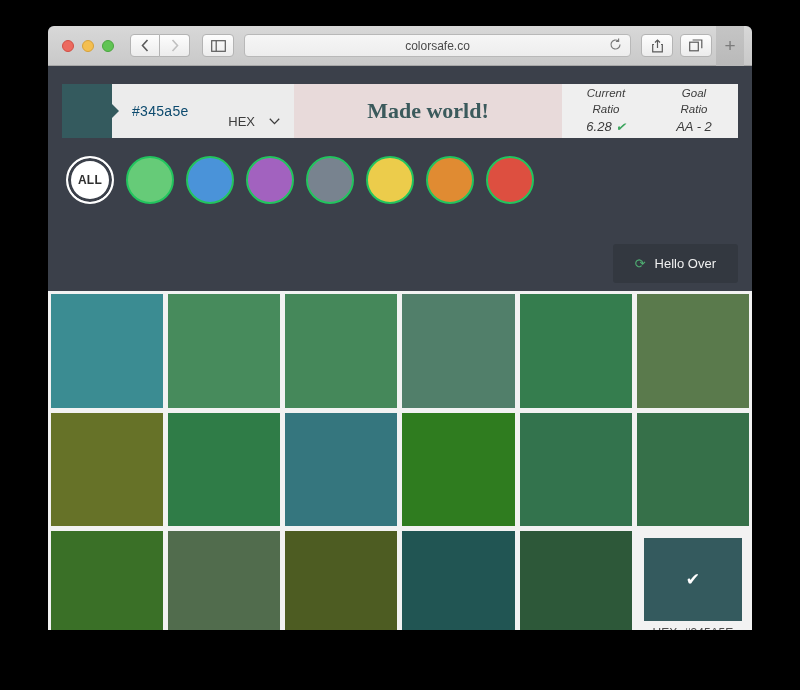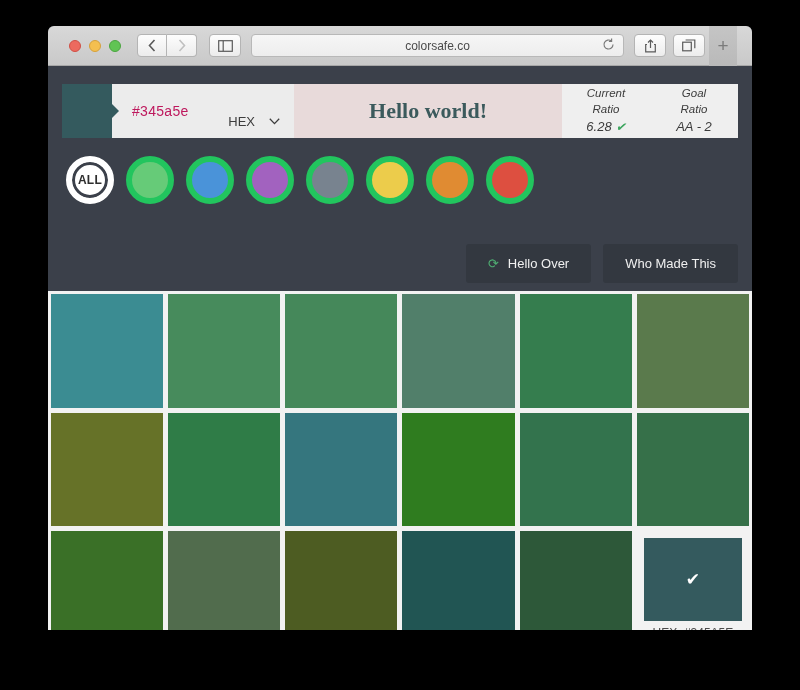--- a/index.html
+++ b/index.html
@@ -21,21 +21,21 @@
   }
 
   
   .titlebar {
     position: relative;
     height: 40px;
     background: linear-gradient(#d8d8d8, #c9c9c9);
     border-bottom: 1px solid #a7a7a7;
     display: flex;
     align-items: center;
-    padding: 0 15px;
+    padding: 0 8px;
   }
   .traffic { display: flex; gap: 8px; margin-left: 6px; margin-right: 16px; }
   .light { width: 12px; height: 12px; border-radius: 50%; }
   .light.red { background: #ec6a5f; border: 1px solid #d04f45; }
   .light.yellow { background: #f4bf50; border: 1px solid #d6a13b; }
   .light.green { background: #61c454; border: 1px solid #4ba540; }
 
   .navgroup { display: flex; margin-right: 12px; }
   .chrome-btn {
     width: 30px; height: 23px;
@@ -95,21 +95,21 @@
     border-bottom: 7px solid transparent;
     border-left: 7px solid var(--sel);
   }
   .hexfield {
     width: 182px;
     background: #ececec;
     display: flex; align-items: center;
     padding: 0 14px 0 20px;
     justify-content: space-between;
   }
-  .hexfield .hexval { font-size: 14px; color: #be185d; letter-spacing: .3px; }
+  .hexfield .hexval { font-size: 14px; color: #0c4a6e; letter-spacing: .3px; }
   .hexfield .mode { display: flex; align-items: center; gap: 14px; font-size: 13px; color: #3d3d3d; margin-top: 20px; }
 
   .preview {
     flex: 1;
     background: #e8dada;
     display: flex; align-items: center; justify-content: center;
   }
   .preview .phrase {
     font-family: "Liberation Serif", serif;
     font-weight: bold;
@@ -136,21 +136,21 @@
 
   
   .circles {
     display: flex;
     gap: 12px;
     margin: 18px 0 0 18px;
   }
   .circle {
     width: 48px; height: 48px;
     border-radius: 50%;
-    border: 6px solid #22c55e;
+    border: 2px solid #22c55e;
     background: var(--c);
     display: flex; align-items: center; justify-content: center;
   }
   .circle.all {
     background: #ffffff;
     border-color: #ffffff;
     box-shadow: inset 0 0 0 3px #3b404a;
   }
   .circle.all span {
     font-size: 12px; font-weight: bold; color: #2e2e2e; letter-spacing: .3px;
@@ -279,21 +279,21 @@
         <span class="hexval">#345a5e</span>
         <span class="mode">
           <span>HEX</span>
           <svg width="11" height="7" viewBox="0 0 11 7">
             <polyline points="0.8,0.8 5.5,5.6 10.2,0.8" fill="none" stroke="#3d3d3d" stroke-width="1.3"></polyline>
           </svg>
         </span>
       </div>
 
       <div class="preview">
-        <span class="phrase">Hello world!</span>
+        <span class="phrase">Made world!</span>
       </div>
 
       <div class="ratios">
         <div class="ratio-col">
           <div>Current</div>
           <div>Ratio</div>
           <div class="val">
             <span>6.28</span><span class="check-ok">✔</span>
           </div>
         </div>
@@ -315,23 +315,20 @@
         <div class="circle" style="--c: #78838f;"></div>
         <div class="circle" style="--c: #eccc4b;"></div>
         <div class="circle" style="--c: #e08b32;"></div>
         <div class="circle" style="--c: #dd4f40;"></div>
       </div>
 
     <div class="actions">
       <div class="act-btn">
         <span class="refresh">⟳</span>
         <span>Hello Over</span>
-      </div>
-      <div class="act-btn">
-        <span>Who Made This</span>
       </div>
     </div>
 
     <div class="grid-area">
       <div class="grid" id="colorGrid">
           <div class="cell" style="--c: #3b8c92;"></div>
           <div class="cell" style="--c: #478b5c;"></div>
           <div class="cell" style="--c: #45885a;"></div>
           <div class="cell" style="--c: #517f6a;"></div>
           <div class="cell" style="--c: #357d4e;"></div>

